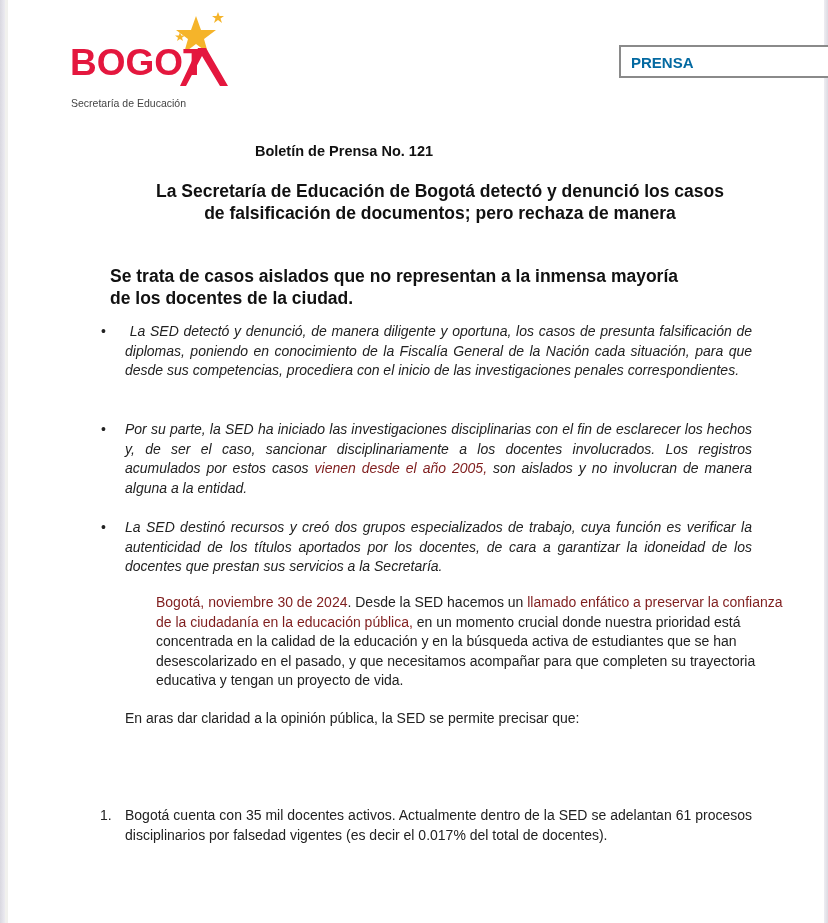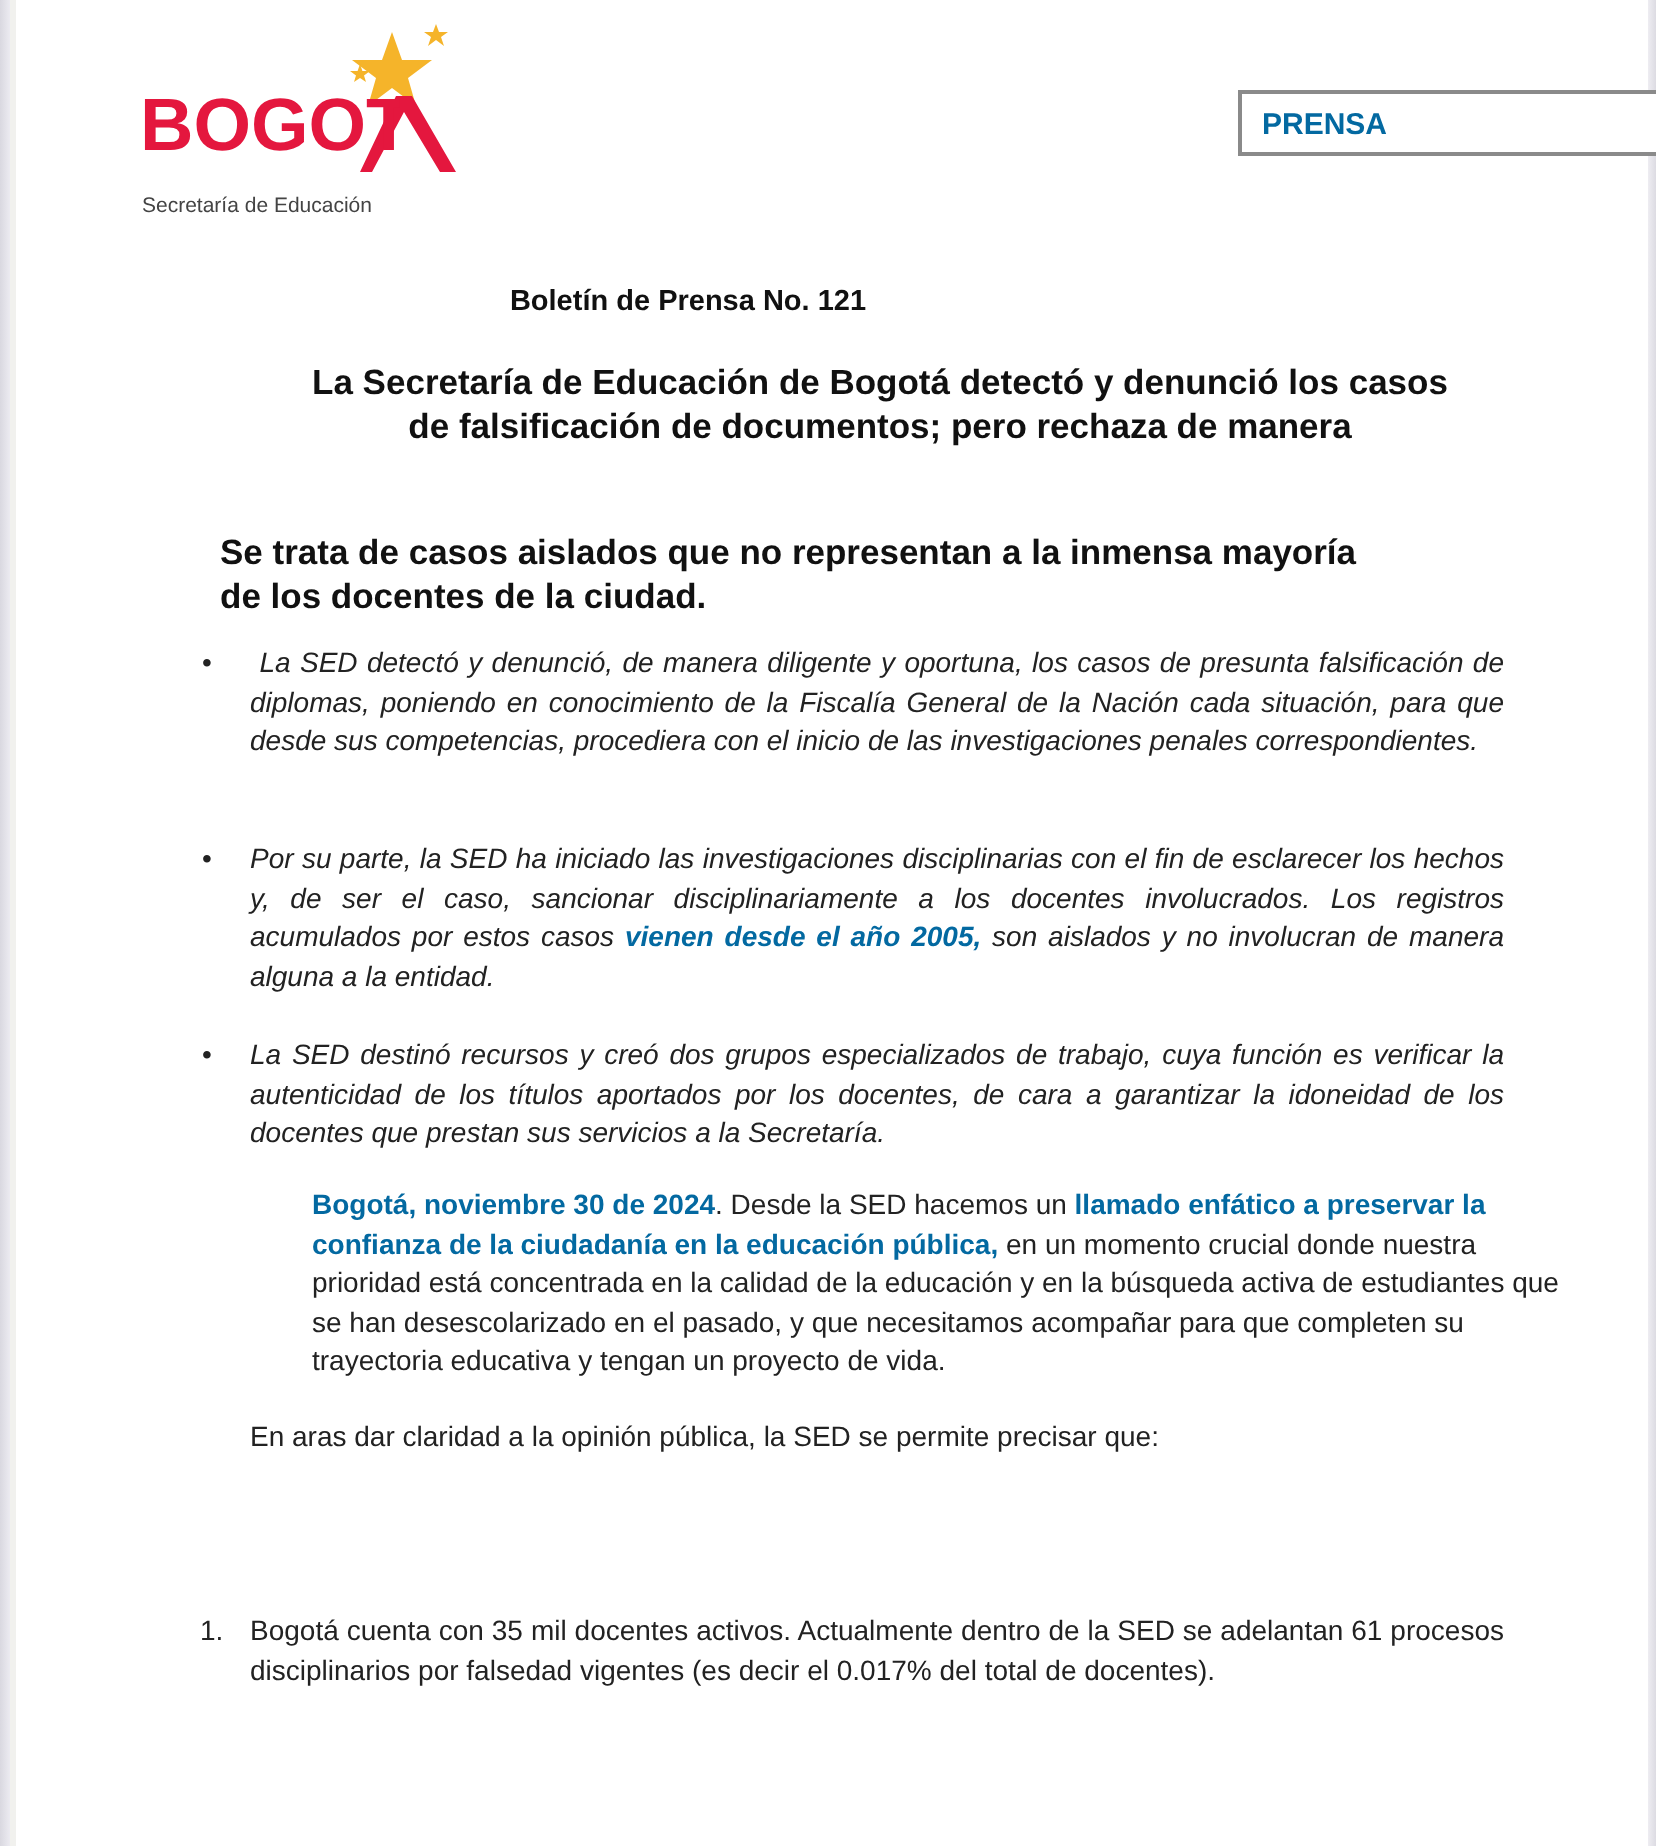--- a/index.html
+++ b/index.html
@@ -66,21 +66,21 @@
   }
   .para {
     position: absolute; left: 125px; width: 627px;
     font-size: 14px; line-height: 19.5px; color: #222;
   }
   .numitem {
     position: absolute; left: 125px; width: 627px;
     font-size: 14px; line-height: 19.5px; color: #222; text-align: justify;
   }
   .num-marker { position: absolute; left: -25px; top: 0; }
-  b { font-weight: bold; color: #0369a1; }
+  b { font-weight: normal; color: #7f1d1d; }
 </style>
 </head>
 <body>
 
 <div class="edge-left"></div>
 <div class="edge-left2"></div>
 <div class="edge-right"></div>
 
 <div class="logo">
   <svg class="logo-svg" width="170" height="90" viewBox="0 0 170 90">

